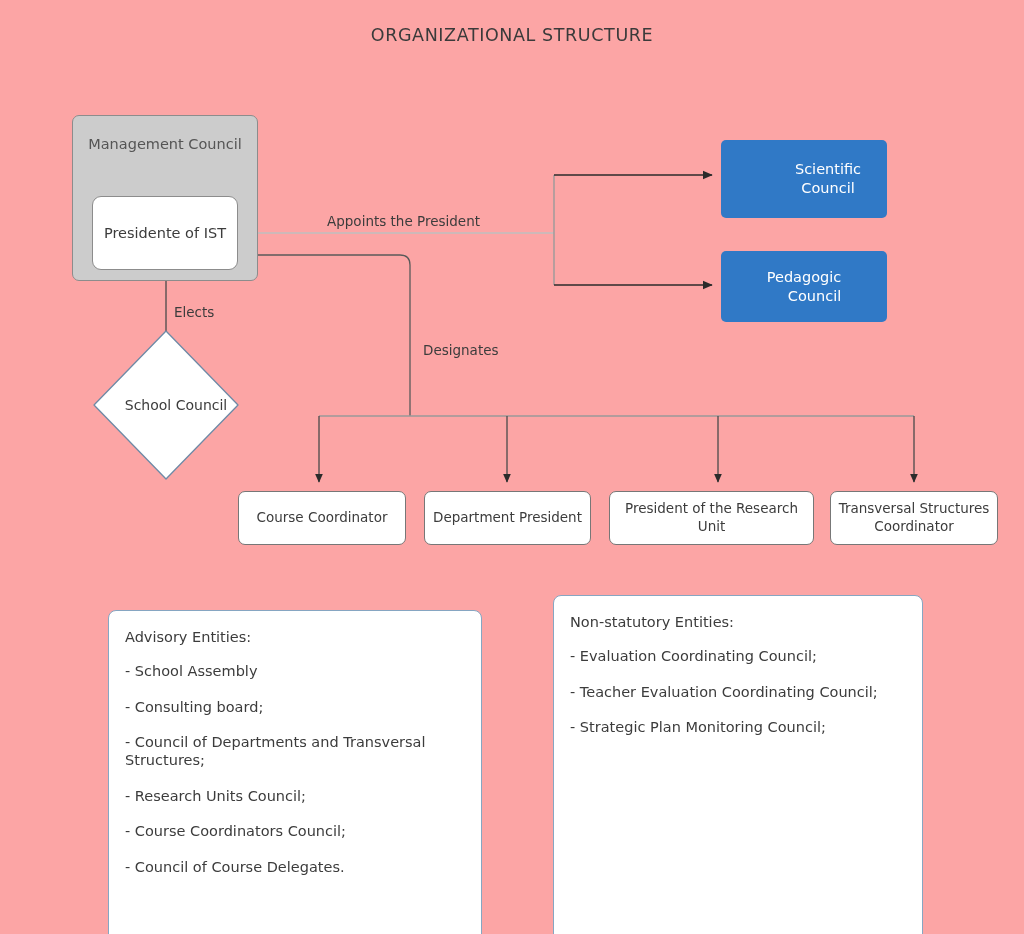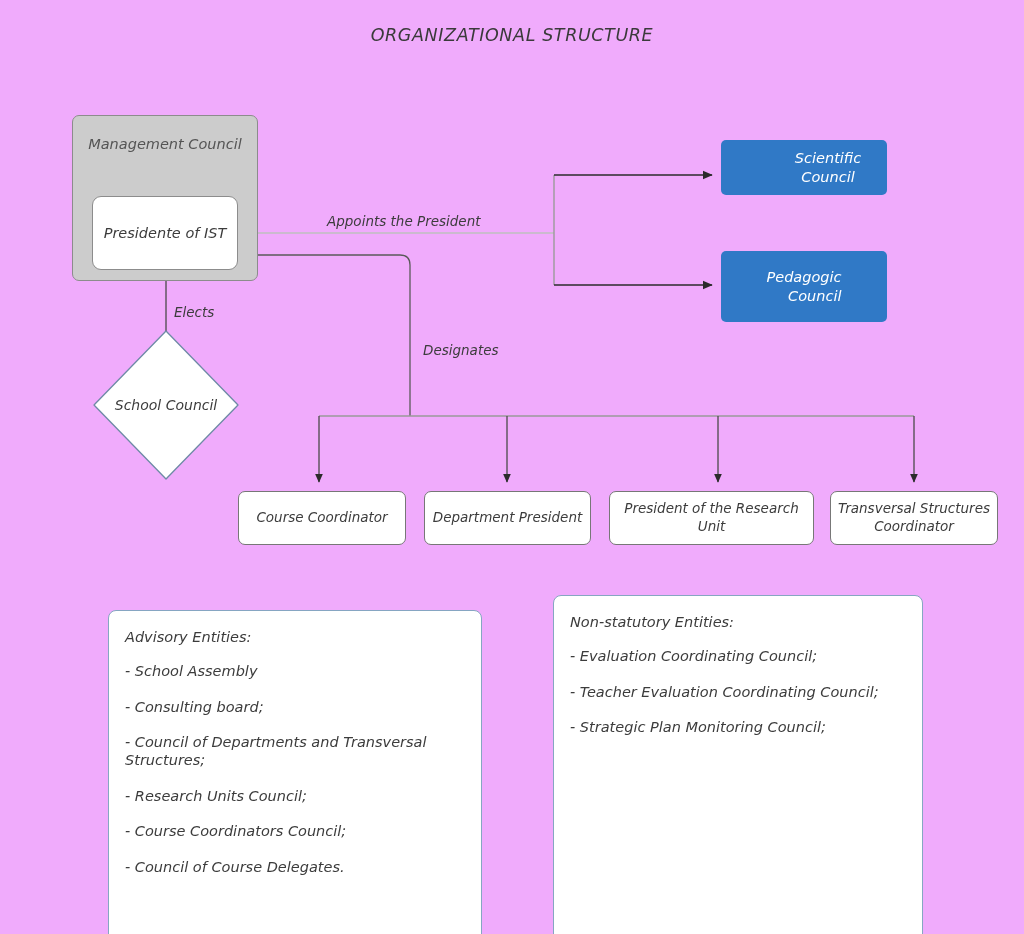--- a/index.html
+++ b/index.html
@@ -9,23 +9,22 @@
     background: #ffffff;
   }
   body {
     font-family: "DejaVu Sans", "Liberation Sans", sans-serif;
     color: #3c3c3c;
   }
   #canvas {
     position: relative;
     width: 1024px;
     height: 934px;
-    background: #f0abfc;
+    background: #fca5a5;
     overflow: hidden;
-    font-style: italic;
   }
   #edges {
     position: absolute;
     left: 0;
     top: 0;
     width: 1024px;
     height: 934px;
     pointer-events: none;
   }
 
@@ -86,41 +85,41 @@
     background: #3079c6;
     border-radius: 5px;
     color: #ffffff;
     font-size: 14.5px;
     line-height: 1.28;
   }
   #scientific-council {
     left: 721px;
     top: 140px;
     width: 166px;
-    height: 55px;
+    height: 78px;
     padding-left: 48px;
   }
   #pedagogic-council {
     left: 721px;
     top: 251px;
     width: 166px;
     height: 71px;
   }
 
   
   #school-council-wrap {
     position: absolute;
     left: 90px;
     top: 331px;
     width: 152px;
     height: 148px;
   }
   #school-council-label {
     position: absolute;
-    left: 0;
+    left: 10px;
     top: 0;
     width: 152px;
     height: 148px;
     display: flex;
     align-items: center;
     justify-content: center;
     font-size: 14px;
     color: #3c3c3c;
   }
 

